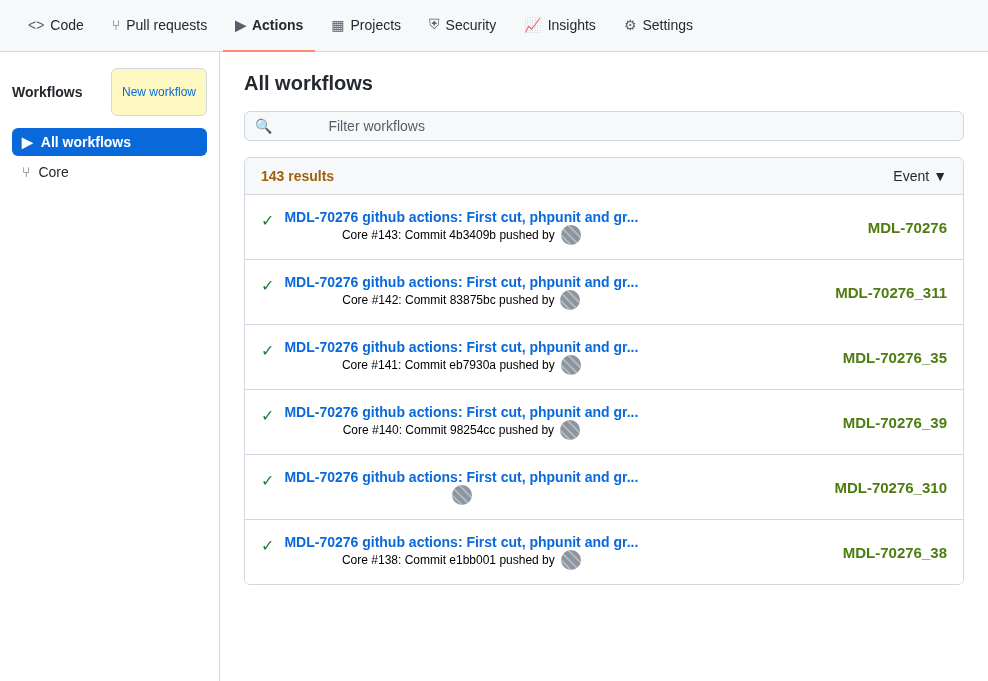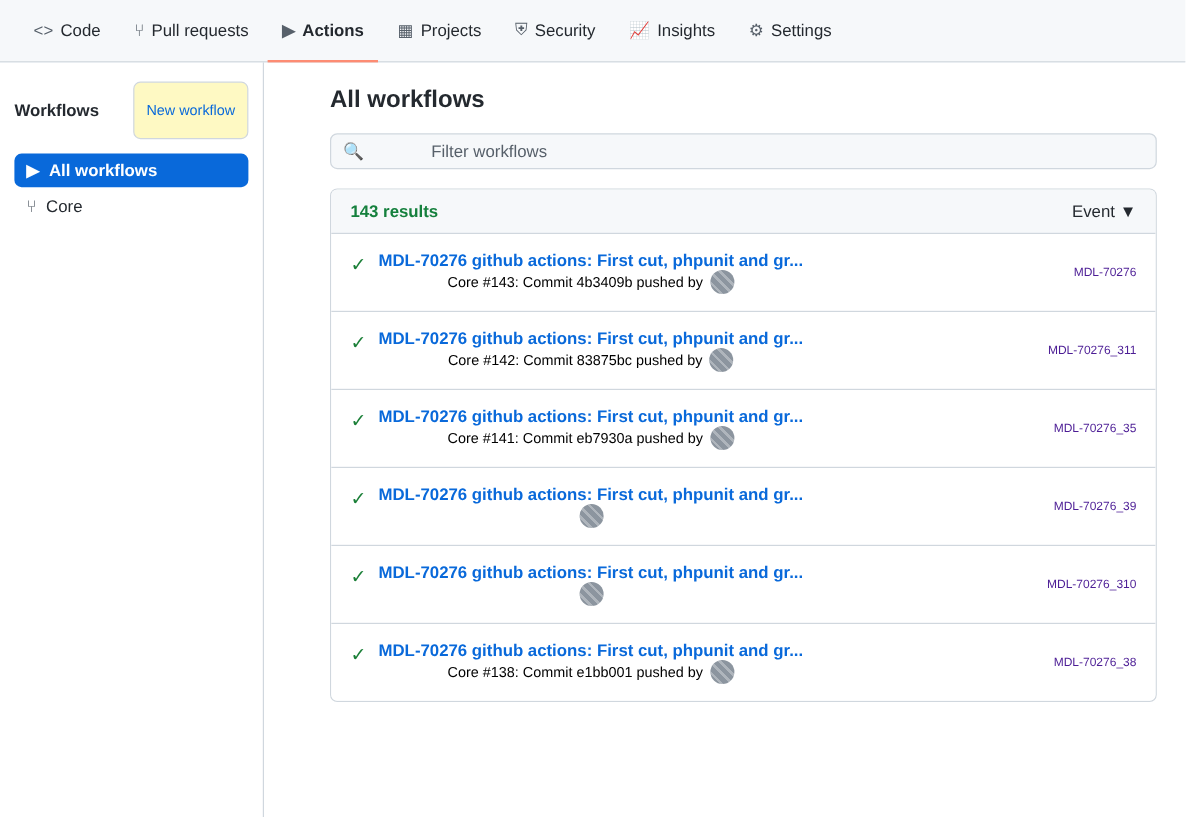--- a/index.html
+++ b/index.html
@@ -36,21 +36,20 @@
       border-bottom: 2px solid #fd8c73;
       background: transparent;
       border-radius: 0;
     }
     .nav-icon { color: #57606a; font-size: 14px; }
 
     
     .main-layout {
       display: flex;
       height: calc(681px - 52px);
-      gap: 31px;
     }
 
     
     .sidebar {
       width: 220px;
       padding: 16px 12px;
       border-right: 1px solid #d0d7de;
       flex-shrink: 0;
     }
     .sidebar-header {
@@ -140,21 +139,21 @@
       display: flex;
       align-items: center;
       justify-content: space-between;
       padding: 10px 16px;
       background: #f6f8fa;
       border-bottom: 1px solid #d0d7de;
     }
     .results-count {
       font-size: 14px;
       font-weight: 600;
-      color: #15803d;
+      color: #a16207;
     }
     .event-dropdown {
       display: flex;
       align-items: center;
       gap: 4px;
       font-size: 14px;
       color: #24292f;
       cursor: pointer;
       font-weight: 500;
       justify-content: center;
@@ -220,23 +219,23 @@
       background: repeating-linear-gradient(
         45deg,
         rgba(255,255,255,0.3) 0px,
         rgba(255,255,255,0.3) 2px,
         transparent 2px,
         transparent 6px
       );
     }
 
     .workflow-badge {
-      font-size: 10px;
-      color: #4c1d95;
-      font-weight: 400;
+      font-size: 15px;
+      color: #4d7c0f;
+      font-weight: 700;
       cursor: pointer;
       white-space: nowrap;
     }
   </style>
 </head>
 <body>
 
 <nav class="top-nav">
   <a class="nav-item">
     <span class="nav-icon">&lt;&gt;</span>
@@ -342,20 +341,21 @@
       </div>
     </div>
     <a class="workflow-badge">MDL-70276_35</a>
   </div>
           <div class="workflow-row">
     <div class="workflow-left">
       <span class="check-icon">✓</span>
       <div class="workflow-info">
         <div class="workflow-title">MDL-70276 github actions: First cut, phpunit and gr...</div>
         <div class="workflow-meta">
+          <span>Core #140: Commit 98254cc pushed by</span>
           <span class="avatar-placeholder"></span>
         </div>
       </div>
     </div>
     <a class="workflow-badge">MDL-70276_39</a>
   </div>
           <div class="workflow-row">
     <div class="workflow-left">
       <span class="check-icon">✓</span>
       <div class="workflow-info">

